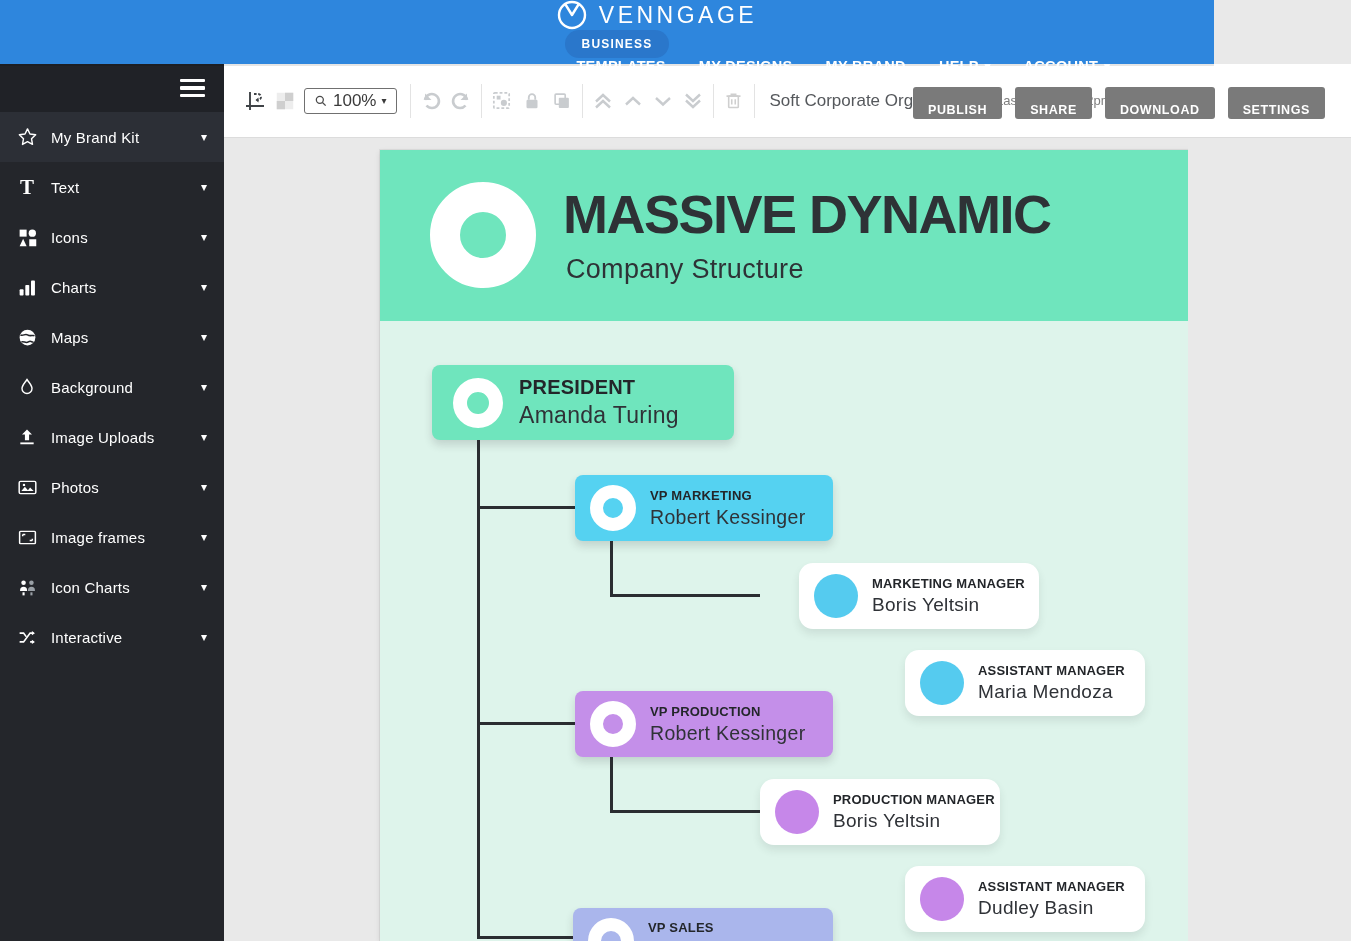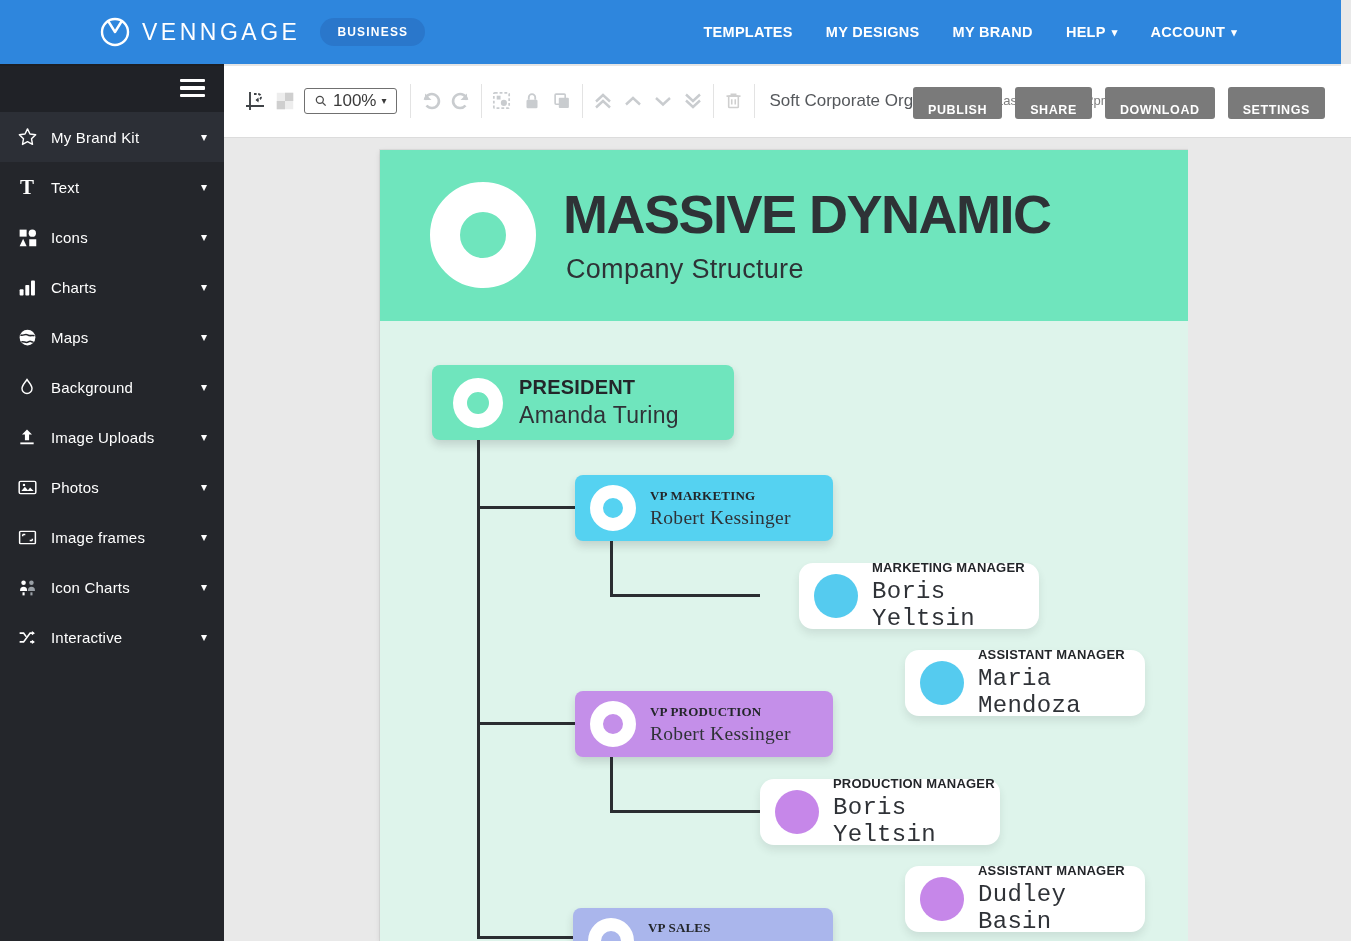--- a/index.html
+++ b/index.html
@@ -1,22 +1,22 @@
 <!DOCTYPE html>
 <html><head>
 <meta charset="utf-8">
 <style>
   * { margin:0; padding:0; box-sizing:border-box; }
   html,body { width:1351px; height:941px; overflow:hidden;
               font-family:"Liberation Sans", sans-serif; background:#E9E9E9; }
 
   
-  .app-header { position:fixed; left:0; top:0; width:1341px; height:64px;
+  .app-header { position:fixed; left:0; top:0; width:1214px; height:64px;
     background:#2E86DD; display:flex; align-items:center; z-index:40;
-    box-shadow:0 2px 0 rgba(0,0,0,0.10); }
+    box-shadow:0 2px 0 rgba(0,0,0,0.10);flex-direction:column; }
   .logo-wrap { display:flex; align-items:center; margin-left:100px; }
   .logo-mark { width:30px; height:30px; }
   .logo-text { color:#fff; font-size:23px; letter-spacing:3.5px; margin-left:12px; font-weight:400; }
   .biz-badge { margin-left:20px; background:#2A77CB; color:#fff; font-size:12px;
     font-weight:700; letter-spacing:1.2px; padding:7px 17px; border-radius:15px; }
   .top-nav { margin-left:auto; margin-right:104px; display:flex; align-items:center; gap:33px; }
   .top-nav .nav-item { color:#ffffff; font-size:14.5px; font-weight:700; letter-spacing:.3px;
     cursor:pointer; display:flex; align-items:center; gap:6px; }
   .nav-caret { font-size:11px; }
 
@@ -71,34 +71,34 @@
   .node .txt { display:flex; flex-direction:column; gap:3px; }
   .node-title { font-weight:700; color:#23262A; letter-spacing:.2px; }
   .node-name { color:#2F3237; letter-spacing:.3px; }
 
   .node.president { left:52px; top:215px; width:302px; height:75px; background:#6FE5BD;
     box-shadow:0 5px 8px rgba(43,46,51,.16); }
   .president .donut { width:50px; height:50px; border:14px solid #fff; border-radius:50%; margin:0 16px 0 21px; }
   .president .node-title { font-size:20px; }
   .president .node-name { font-size:23px; }
 
-  .node.vp { width:258px; height:66px; box-shadow:0 5px 8px rgba(43,46,51,.16);font-family:Liberation Serif, serif; }
+  .node.vp { width:258px; height:66px; box-shadow:0 5px 8px rgba(43,46,51,.16); }
   .vp .donut { width:46px; height:46px; border:13px solid #fff; border-radius:50%; margin:0 14px 0 15px; }
   .vp .node-title { font-size:13px; }
   .vp .node-name { font-size:19.5px; }
   .node.vp-marketing { left:195px; top:325px; background:#55D2F1; }
   .node.vp-production { left:195px; top:541px; background:#C48FE9; }
   .node.vp-sales { left:193px; top:758px; width:260px; background:#AAB6EC; }
   .vp-sales .node-name { min-height:24px; }
 
   .node.card { width:240px; height:66px; background:#fff; border-radius:14px;
     box-shadow:0 5px 9px rgba(43,46,51,.10); }
   .card .dot { width:44px; height:44px; border-radius:50%; margin:0 14px 0 15px; flex:none; }
   .card .node-title { font-size:13px; }
-  .card .node-name { font-size:24px;font-family:Liberation Mono, monospace; }
+  .card .node-name { font-size:19px; }
   .dot-blue { background:#55CBEF; }
   .dot-purple { background:#C687E9; }
   .node.mkt-mgr { left:380px; top:413px;margin-left:39px; }
   .node.asst1 { left:525px; top:500px; }
   .node.prod-mgr { left:380px; top:629px; }
   .node.asst2 { left:525px; top:716px; }
 
   
   .page-panel { position:absolute; left:1089px; top:102px; width:48px; height:164px;
     background:#fff; border-radius:8px; box-shadow:0 1px 5px rgba(0,0,0,.18);

